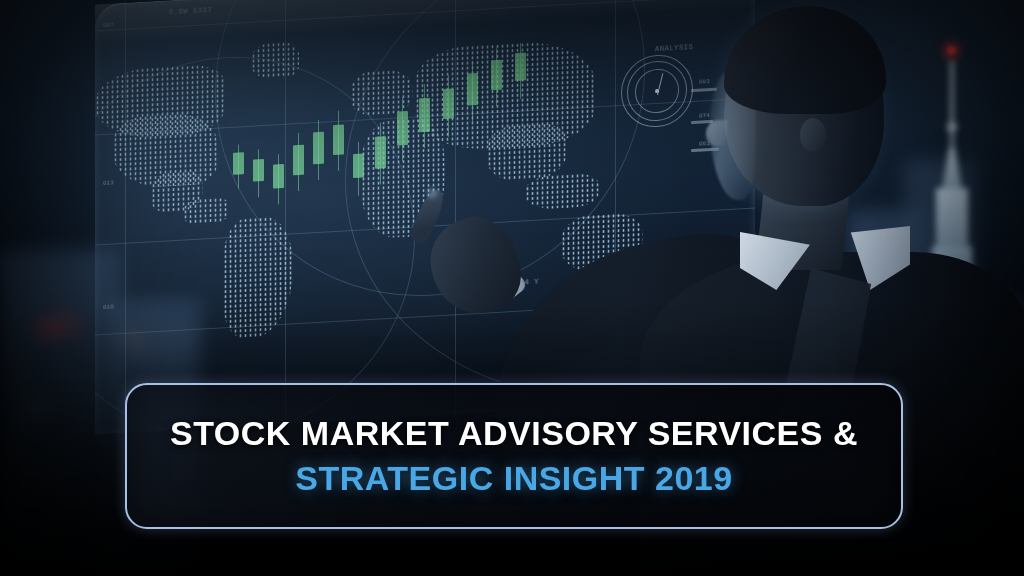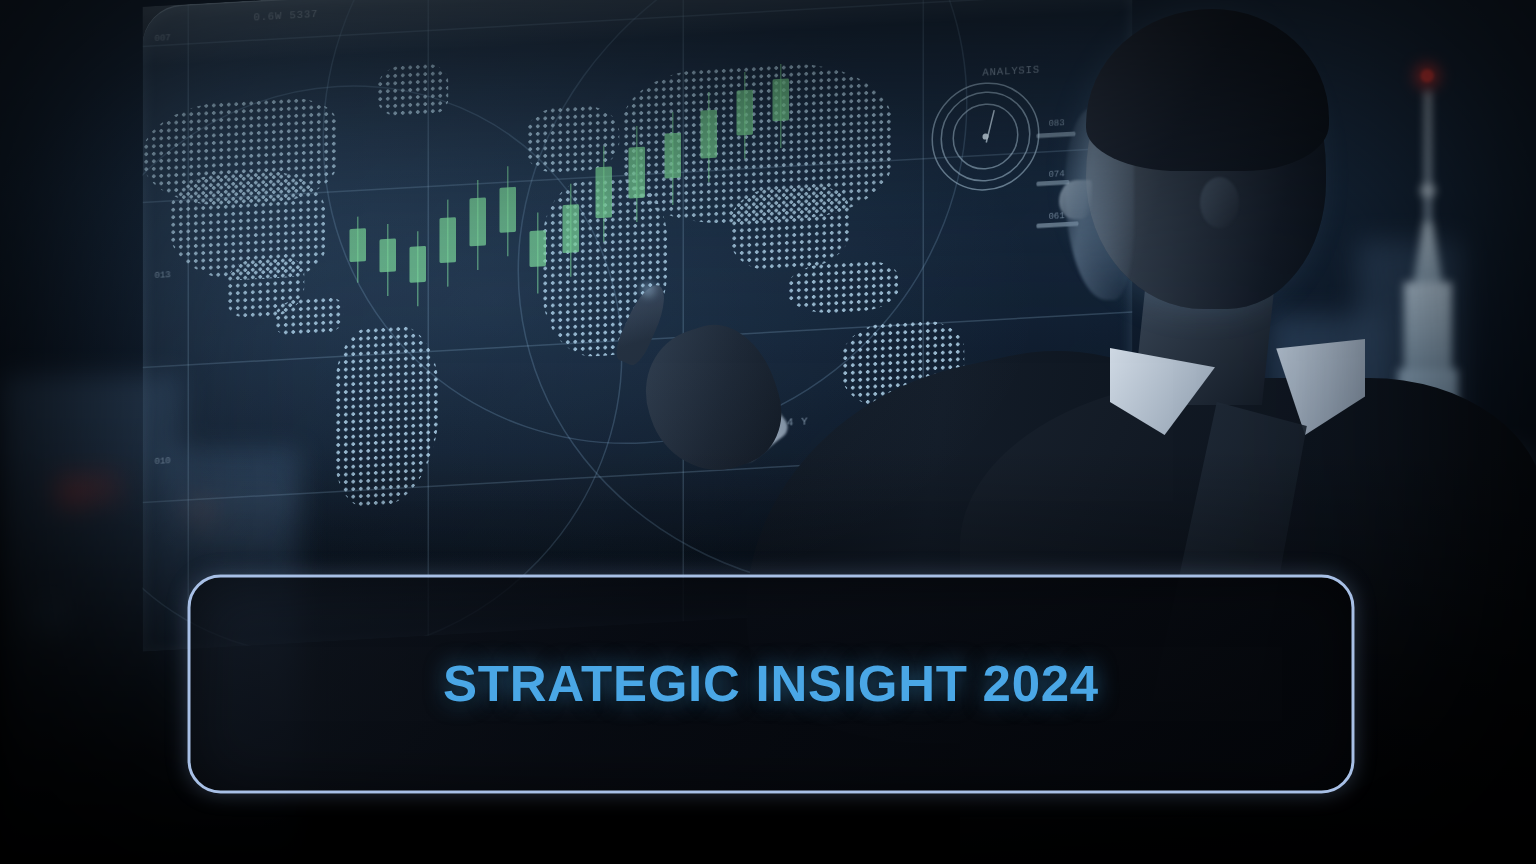--- a/index.html
+++ b/index.html
@@ -440,17 +440,18 @@
     <div class="nose"></div>
     <div class="ear"></div>
     <div class="hair"></div>
   </div>
 
   <div class="haze"></div>
   <div class="vignette"></div>
 
   <div class="banner">
     <div class="banner-inner">
-      <div class="title-line2">STRATEGIC INSIGHT 2024</div>
+      <div class="title-line1">STOCK MARKET ADVISORY SERVICES &amp;</div>
+      <div class="title-line2">STRATEGIC INSIGHT 2019</div>
     </div>
   </div>
 
 </div>
 
 </body></html>

